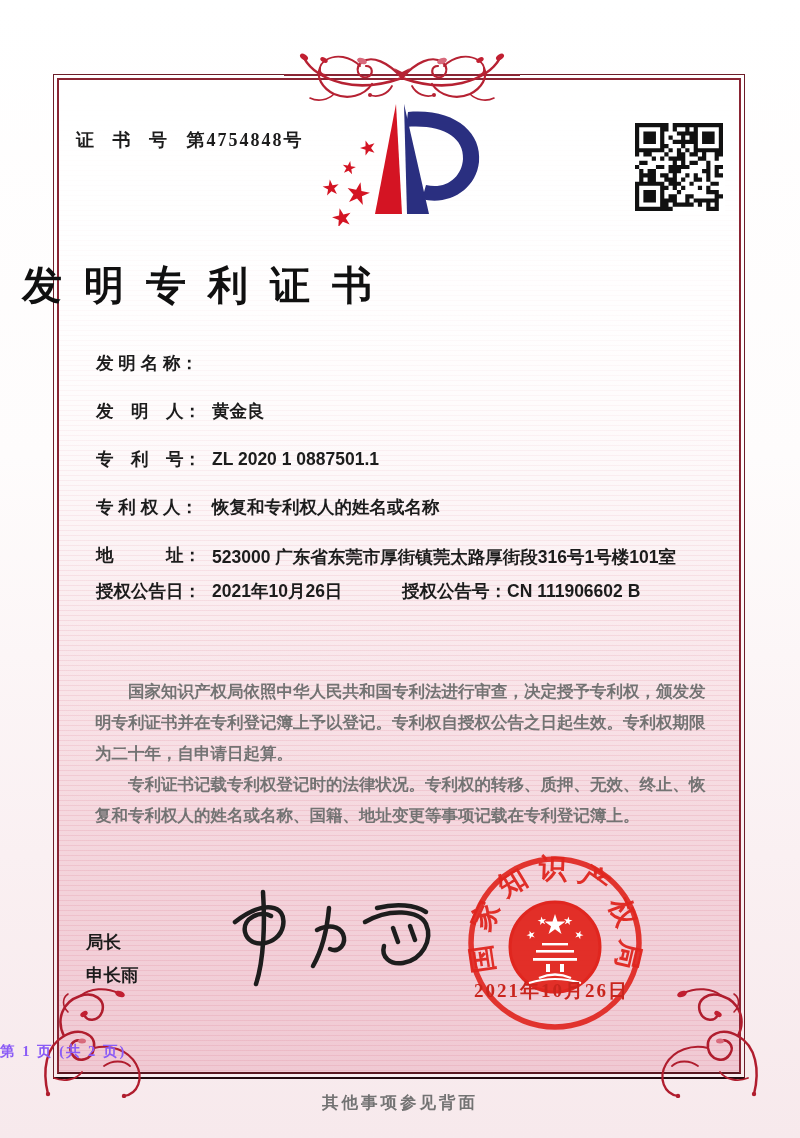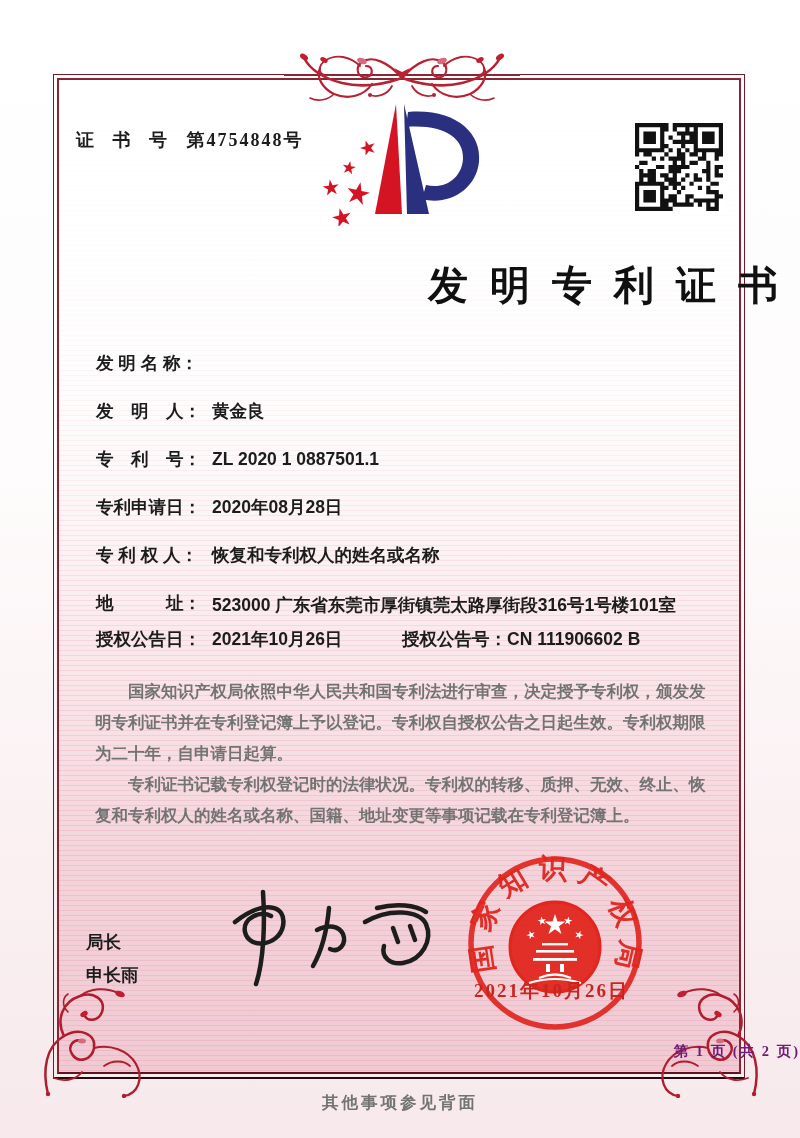--- a/index.html
+++ b/index.html
@@ -31,21 +31,21 @@
   }
   
   .cert-no{
     position:absolute; left:76px; top:128px; font-size:18px; font-weight:bold;
     letter-spacing:2px; font-family:"Liberation Serif", serif;
   }
   .cert-no .lbl{ letter-spacing:7px; margin-right:6px; }
   .logo{ position:absolute; left:316px; top:96px; width:185px; height:130px; }
   .qr{ position:absolute; left:633px; top:121px; width:92px; height:92px; }
   .title{
-    position:absolute; left:0; top:258px; width:100%; text-align:right;
+    position:absolute; left:0; top:258px; width:100%; text-align:left;
     font-size:40px; font-weight:bold; letter-spacing:22px; text-indent:22px;
     font-family:"Liberation Serif", serif; color:#101010;
   }
   
   .fields{ position:absolute; left:96px; top:352px; width:616px;
     font-family:"Liberation Sans", sans-serif; font-size:17.5px; font-weight:bold; }
   .frow{ display:flex; align-items:flex-start; margin-bottom:25px; line-height:23px; }
   .frow .flabel{ flex:0 0 116px; }
   .frow .fvalue{ flex:1; }
   .frow-addr{ margin-bottom:9px; }
@@ -62,22 +62,22 @@
   .signature{ position:absolute; left:205px; top:880px; width:240px; height:120px; }
   
   .seal{ position:absolute; left:460px; top:848px; width:190px; height:190px; }
   .seal svg{ position:absolute; inset:0; }
   .seal-date{
     position:absolute; left:14px; top:130px; width:178px; white-space:nowrap;
     font-family:"Liberation Serif", serif; font-size:19px; font-weight:bold;
     color:#c9251d; letter-spacing:2px;
   }
   
-  .pagenum{ position:absolute; left:0; top:1042px; width:100%; text-align:right;
-    font-size:14.5px; font-weight:600; letter-spacing:2px; color:#701a75; }
+  .pagenum{ position:absolute; left:0; top:1042px; width:100%; text-align:left;
+    font-size:14.5px; font-weight:600; letter-spacing:2px; color:#8b5cf6; }
   .footnote{ position:absolute; left:0; top:1092px; width:100%; text-align:center;
     font-size:16.5px; font-weight:600; letter-spacing:3px; color:#737373;
     font-family:"Liberation Serif", serif; }
   
   .orn-top{ position:absolute; left:284px; top:42px; width:236px; height:66px; }
   .orn-bl{ position:absolute; left:34px; top:986px; width:122px; height:112px; }
   .orn-br{ position:absolute; left:646px; top:986px; width:122px; height:112px; transform:scaleX(-1); }
 </style>
 </head>
 <body>
@@ -179,24 +179,20 @@
   </div>
   <div class="frow">
     <span class="flabel">发　明　人：</span>
     <span class="fvalue">黄金良</span>
   </div>
   <div class="frow">
     <span class="flabel">专　利　号：</span>
     <span class="fvalue">ZL 2020 1 0887501.1</span>
   </div>
   <div class="frow">
-    <span class="flabel">专利申请日：</span>
-    <span class="fvalue">2020年08月28日</span>
-  </div>
-  <div class="frow">
     <span class="flabel">专 利 权 人：</span>
     <span class="fvalue">恢复和专利权人的姓名或名称</span>
   </div>
   <div class="frow frow-addr">
     <span class="flabel">地　　　址：</span>
     <span class="fvalue" style="line-height:27px;">523000 广东省东莞市厚街镇莞太路厚街段316号1号楼101室</span>
   </div>
   <div class="frow frow-grant">
     <span class="flabel">授权公告日：</span>
     <span>2021年10月26日</span>

